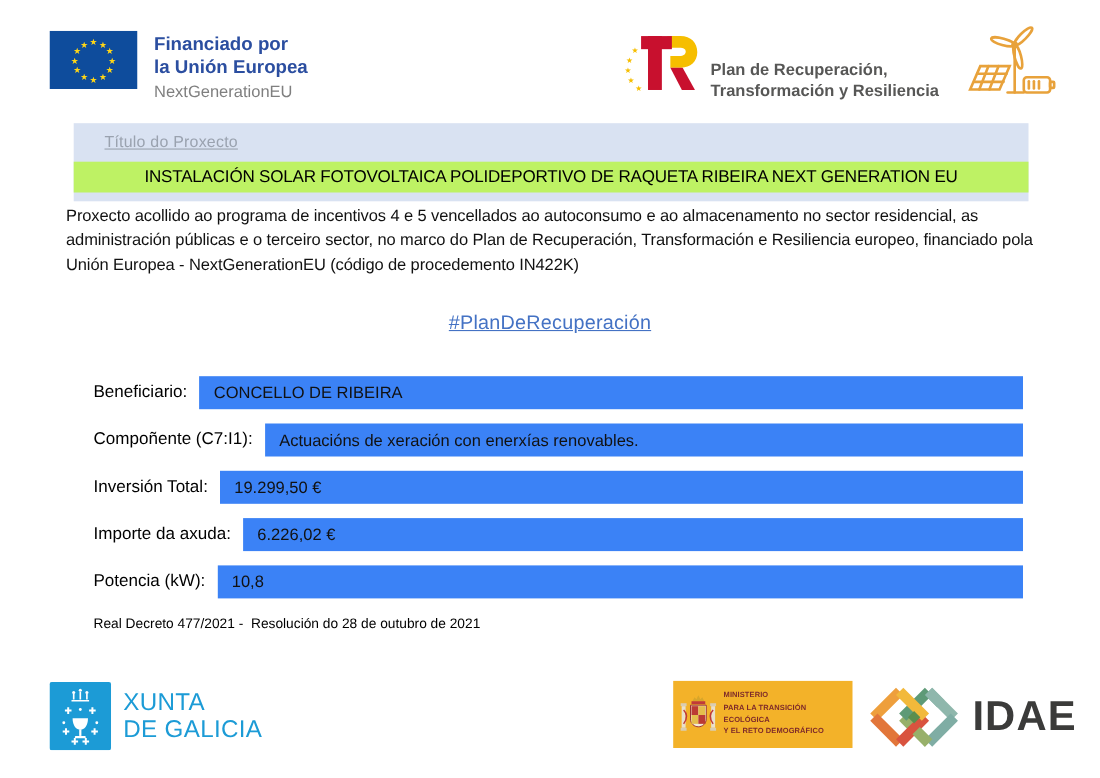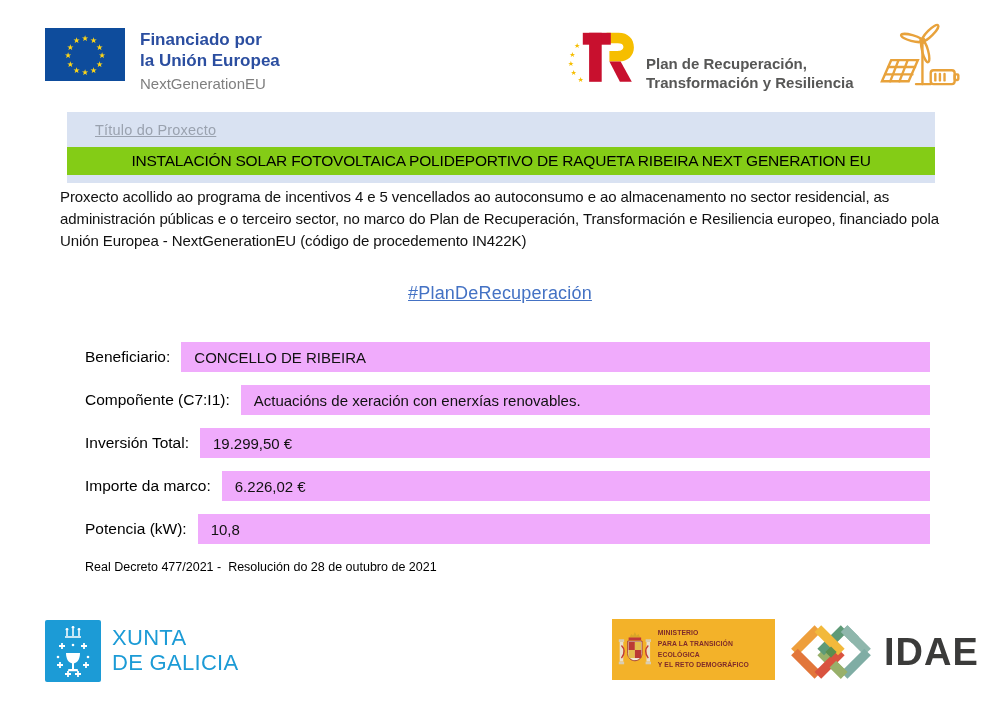--- a/index.html
+++ b/index.html
@@ -13,34 +13,34 @@
   .eu-sub  { font-size:15px; color:#7F7F7F; margin-top:4px; }
 
   .prtr-logo { position:absolute; left:566px; top:20px; display:flex; align-items:center; gap:10px; }
   .prtr-text { font-size:15px; font-weight:bold; color:#575756; line-height:1.3;margin-top:30px; }
 
   .energy-icon { position:absolute; left:870px; top:16px; }
 
   
   .title-panel { position:absolute; left:67px; top:112px; width:868px; background:#D9E2F2; padding-bottom:8px; }
   .title-label { padding:10px 28px 9px; font-size:14.5px; color:#9AA2AF; letter-spacing:.2px;text-decoration:underline; }
-  .title-band  { background:#84cc16; height:28px; display:flex; align-items:center; justify-content:center; }
+  .title-band  { background:#bef264; height:28px; display:flex; align-items:center; justify-content:center; }
   .title-band span { font-size:15.5px; color:#000; white-space:nowrap; letter-spacing:-0.2px; }
 
   
   .description { position:absolute; left:60px; top:186px; width:880px; text-align:left;
                  font-size:15px; line-height:1.45; color:#111; letter-spacing:-0.1px; }
   .hashtag { position:absolute; left:0; top:283px; width:100%; text-align:center;
              font-size:18px; color:#4472C4; letter-spacing:.2px;text-decoration:underline; }
 
   
   .fields { position:absolute; left:85px; top:342px; width:845px; }
   .field-row { display:flex; align-items:stretch; margin-bottom:13px; height:30px; }
   .field-label { display:flex; align-items:center; padding-right:11px; font-size:15.5px; color:#000; white-space:nowrap; }
-  .field-value { flex:1; display:flex; align-items:center; background:#f0abfc; padding:0 13px; font-size:15px; color:#111; }
+  .field-value { flex:1; display:flex; align-items:center; background:#3b82f6; padding:0 13px; font-size:15px; color:#111; }
 
   .footnote { position:absolute; left:85px; top:560px; font-size:12.5px; color:#000; white-space:pre; }
 
   
   .xunta-logo { position:absolute; left:45px; top:620px; display:flex; align-items:center; gap:11px; }
   .xunta-text { font-size:22px; color:#1C9BD6; line-height:1.12; letter-spacing:.3px; }
 
   .ministerio-logo { position:absolute; left:612px; top:619px; width:163px; height:61px;
                      background:#F3B229; display:flex; align-items:center; gap:5px; padding:0 5px; }
   .ministerio-text { font-size:6.8px; font-weight:bold; color:#7E2A2A; line-height:1.55; letter-spacing:.1px; }
@@ -136,21 +136,21 @@
     </div>
     <div class="field-row">
       <div class="field-label">Compoñente (C7:I1):</div>
       <div class="field-value">Actuacións de xeración con enerxías renovables.</div>
     </div>
     <div class="field-row">
       <div class="field-label">Inversión Total:</div>
       <div class="field-value">19.299,50 €</div>
     </div>
     <div class="field-row">
-      <div class="field-label">Importe da marco:</div>
+      <div class="field-label">Importe da axuda:</div>
       <div class="field-value">6.226,02 €</div>
     </div>
     <div class="field-row">
       <div class="field-label">Potencia (kW):</div>
       <div class="field-value">10,8</div>
     </div>
   </div>
 
   <div class="footnote">Real Decreto 477/2021 -  Resolución do 28 de outubro de 2021</div>
 

